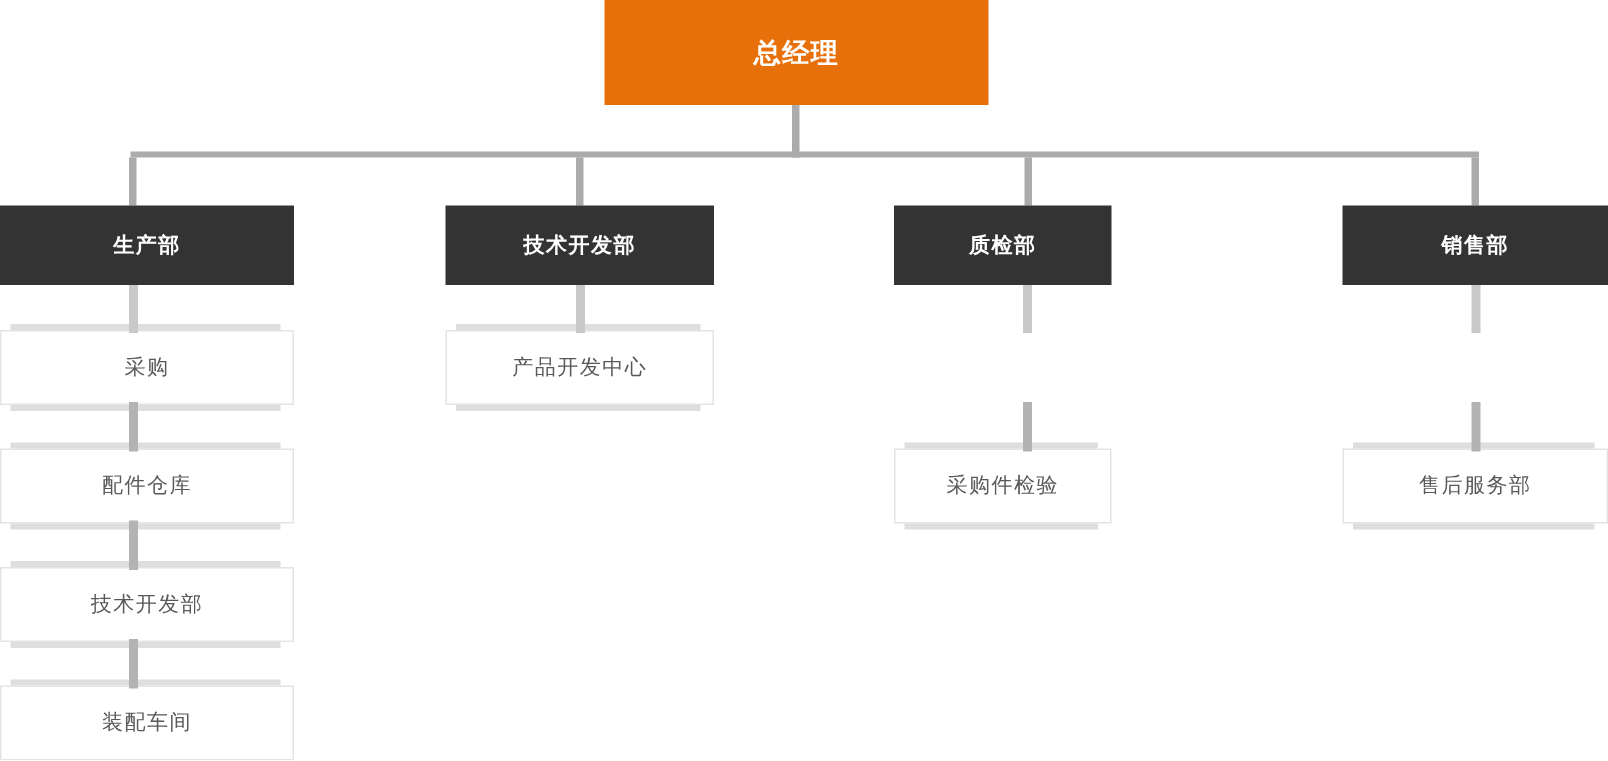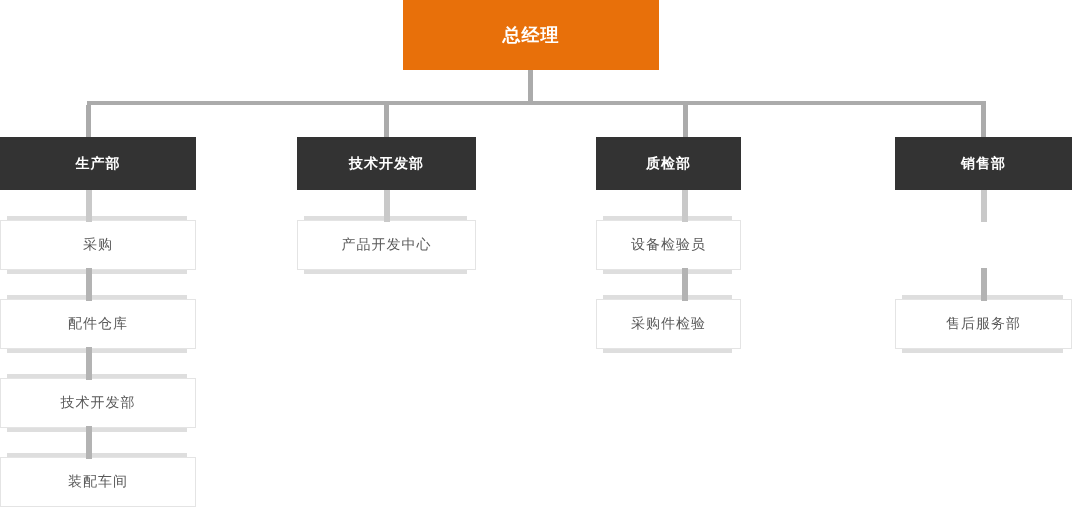--- a/index.html
+++ b/index.html
@@ -119,18 +119,17 @@
   <div class="node dept-node col3">质检部</div>
   <div class="node leaf-node col1 row1">采购</div>
 
   <div class="node dept-node col4">销售部</div>
   <div class="node leaf-node col1 row2">配件仓库</div>
   <div class="node leaf-node col1 row3">技术开发部</div>
   <div class="node leaf-node col1 row4">装配车间</div>
 
   <div class="node leaf-node col2 row1">产品开发中心</div>
 
-  <div class="node leaf-node col3 row1">设备检验员</div>
   <div class="node leaf-node col3 row2">采购件检验</div>
 
   <div class="node leaf-node col4 row2">售后服务部</div>
 
 </div>
 
 </body></html>

